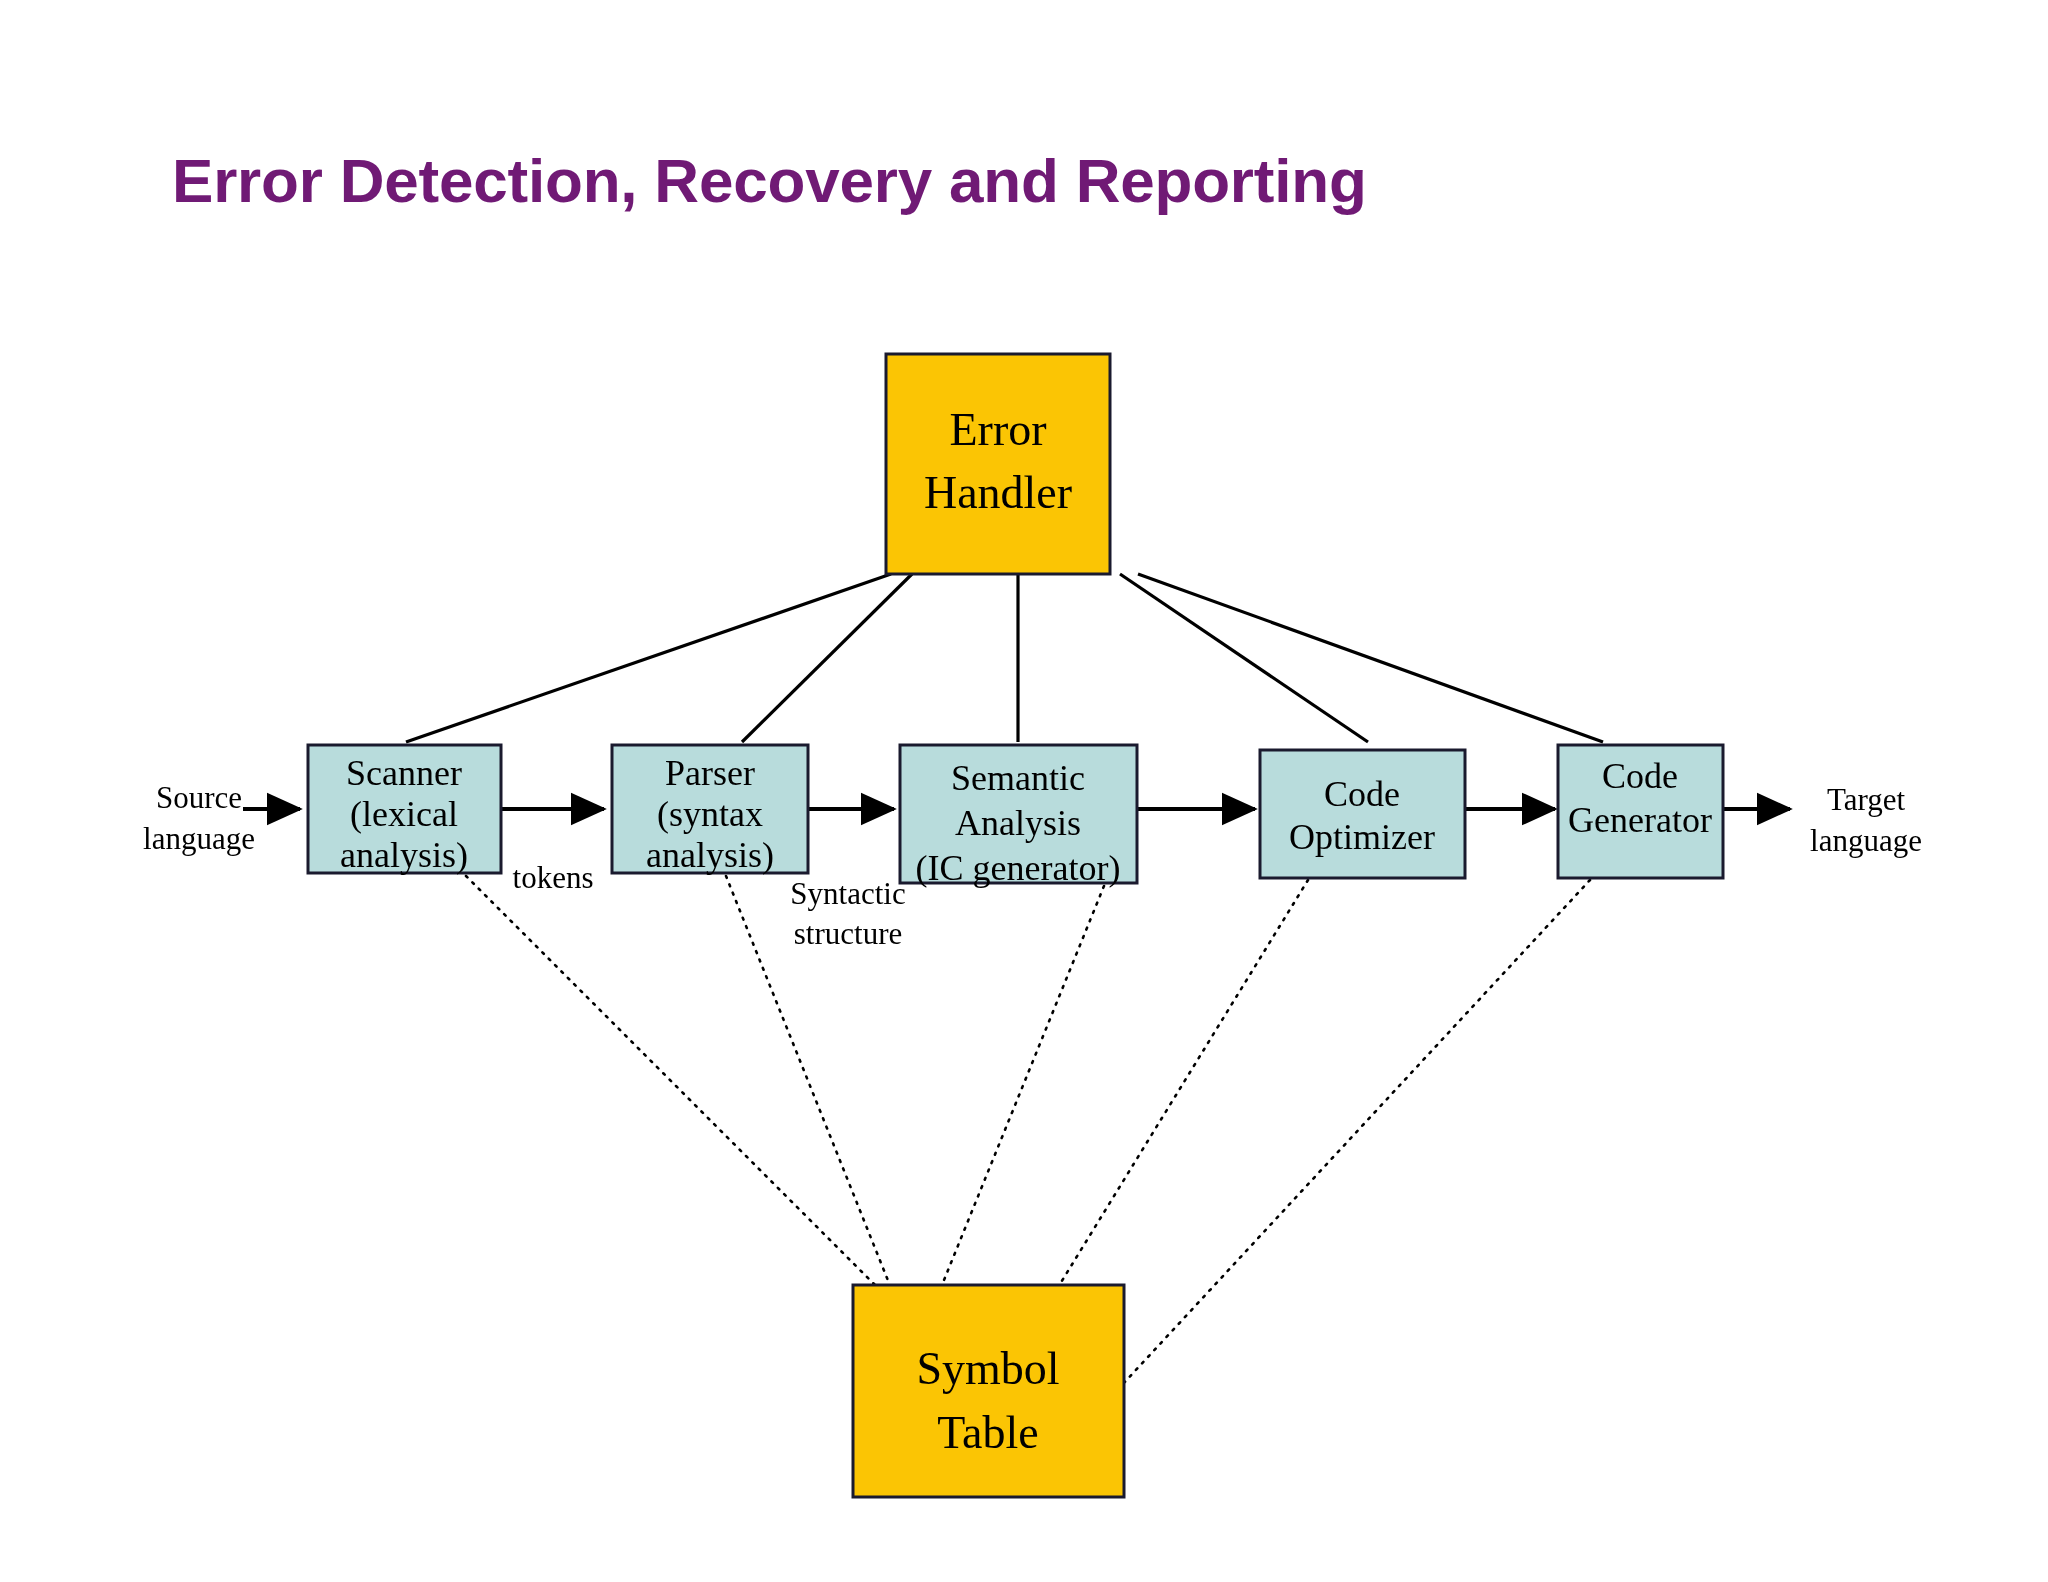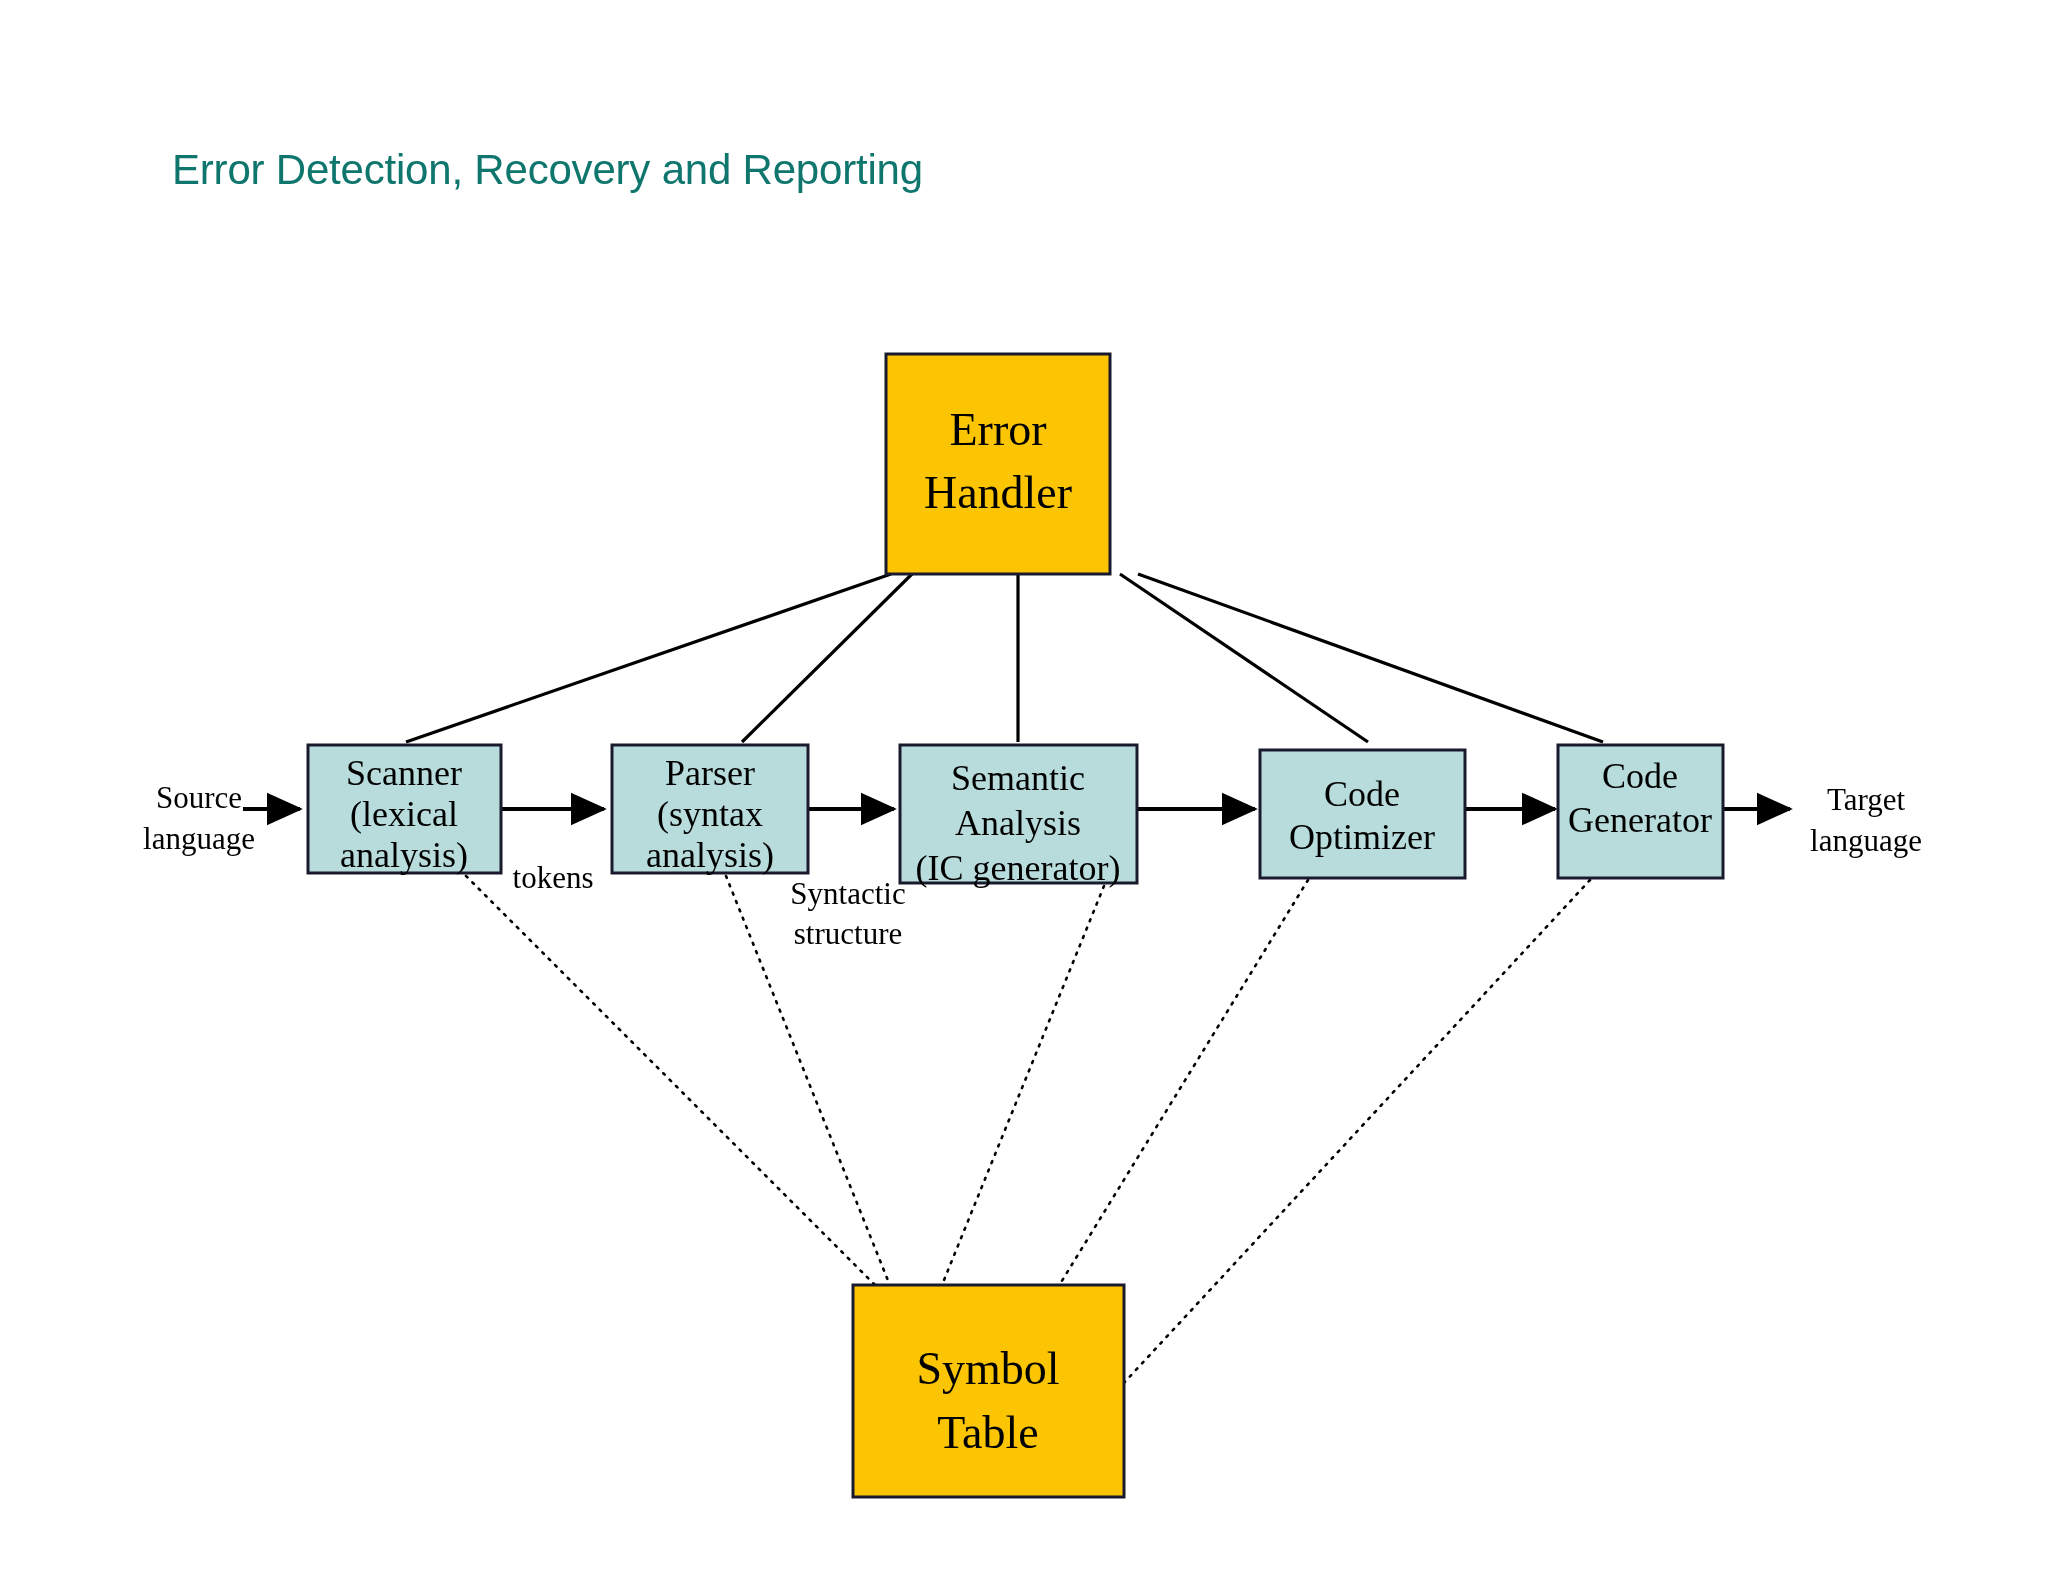--- a/index.html
+++ b/index.html
@@ -13,25 +13,26 @@
     height: 1582px;
     background: #ffffff;
     overflow: hidden;
     font-family: "Liberation Serif", "DejaVu Serif", serif;
   }
   #slide-title {
     position: absolute;
     left: 172px;
     top: 148px;
     font-family: "Liberation Sans", "DejaVu Sans", sans-serif;
-    font-size: 42px;
+    font-size: 62px;
     line-height: 1.05;
-    color: #0f766e;
+    color: #701a75;
     white-space: nowrap;
     letter-spacing: -0.2px;
+    font-weight: bold;
   }
   #diagram {
     position: absolute;
     left: 0;
     top: 0;
     width: 2048px;
     height: 1582px;
   }
   .box-label {
     font-family: "Liberation Serif", "DejaVu Serif", serif;

